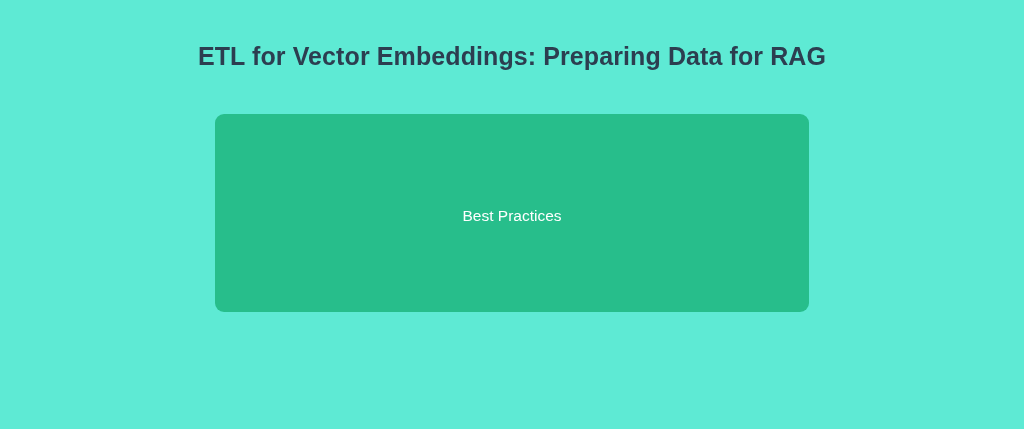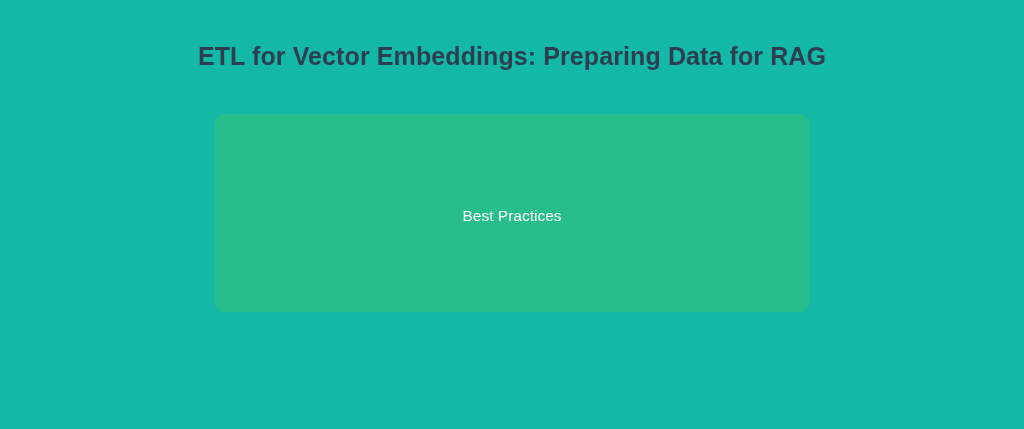--- a/index.html
+++ b/index.html
@@ -11,21 +11,21 @@
     width: 1024px;
     height: 429px;
     background: #ffffff;
     font-family: "Liberation Sans", sans-serif;
     overflow: hidden;
   }
   .canvas {
     position: relative;
     width: 1024px;
     height: 429px;
-    background: #14b8a6;
+    background: #5eead4;
   }
   .page-title {
     position: absolute;
     left: 0;
     top: 24px;
     width: 1024px;
     text-align: center;
     font-size: 25px;
     font-weight: bold;
     color: #2c3e50;

